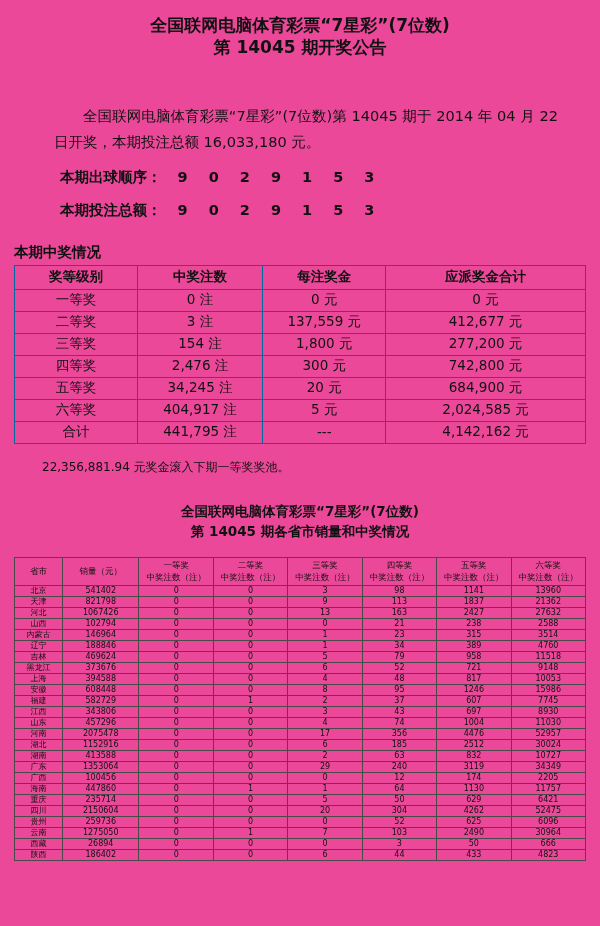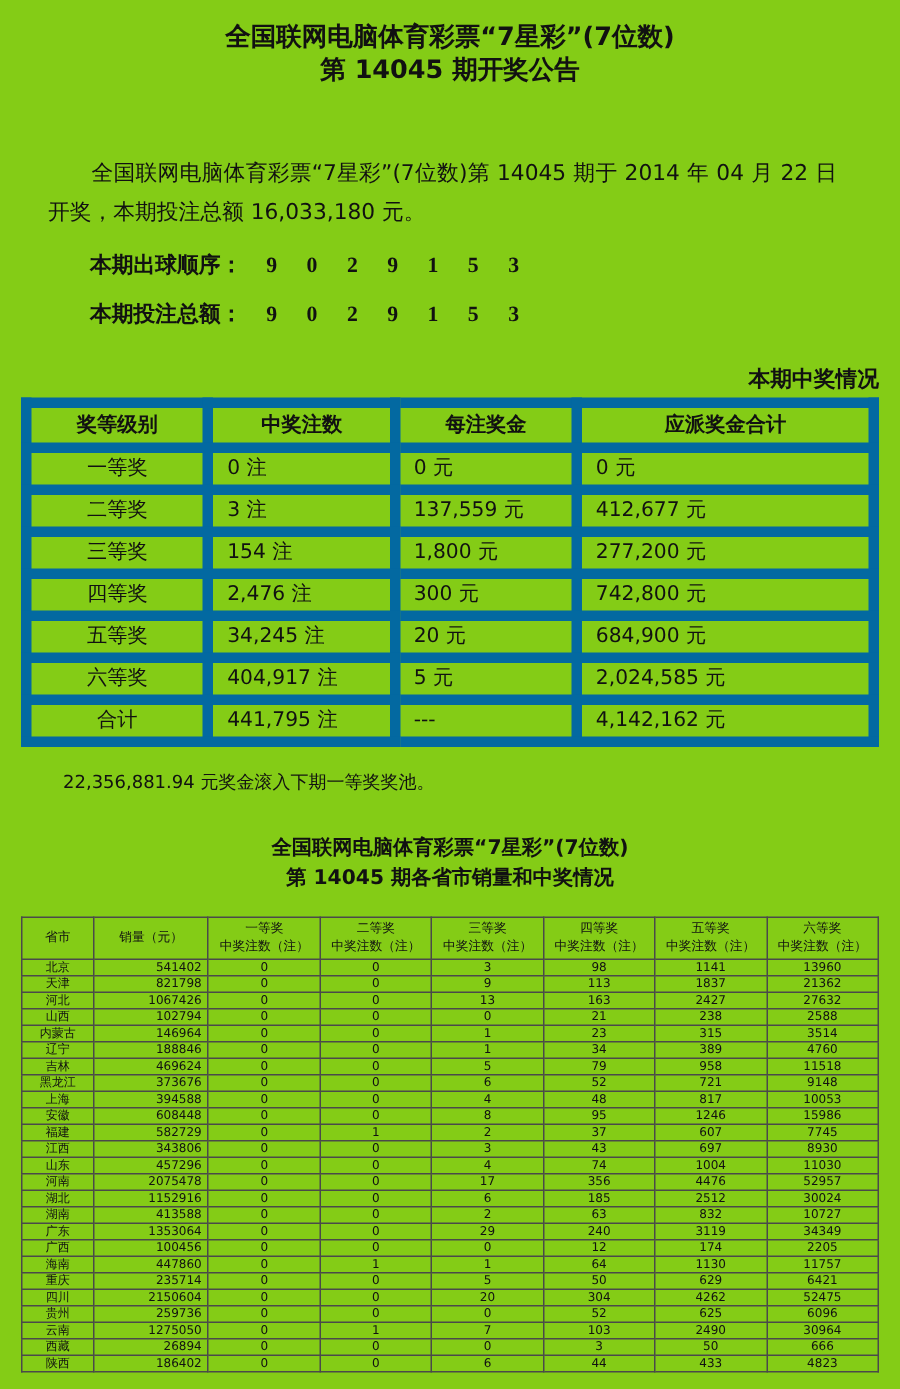--- a/index.html
+++ b/index.html
@@ -1,46 +1,46 @@
 <!DOCTYPE html>
 <html><head>
 <meta charset="utf-8">
 <style>
   html,body{margin:0;padding:0;background:#e8e8e8;}
   .page{
-    width:600px;height:926px;background:#84cc16;margin:0 auto;
+    width:600px;height:926px;background:#ec4899;margin:0 auto;
     box-sizing:border-box;padding:12px 14px 0 14px;
     font-family:"DejaVu Sans","Liberation Sans",sans-serif;
     color:#111;overflow:hidden;position:relative;
   }
   
   .main-title{ text-align:center; font-weight:bold; font-size:17px; line-height:1.32; margin-top:2px;}
   
-  .intro{ margin:44px 28px 0 18px; font-size:14.5px; line-height:1.82; text-indent:2em; text-align:justify;}
+  .intro{ margin:44px 28px 0 40px; font-size:14.5px; line-height:1.82; text-indent:2em; text-align:justify;}
   
   .draw-line{ margin:9px 0 0 46px; font-size:14.5px; font-weight:bold; line-height:1.7;}
-  .draw-line .digits{ letter-spacing:8px; margin-left:16px; font-weight:bold;font-family:Liberation Serif, serif;}
-  
-  .section-title{ text-align:right; font-weight:bold; font-size:14.5px; margin-top:20px; margin-bottom:3px;}
+  .draw-line .digits{ letter-spacing:8px; margin-left:16px; font-weight:bold;}
+  
+  .section-title{ text-align:left; font-weight:bold; font-size:14.5px; margin-top:20px; margin-bottom:3px;}
   table{ border-collapse:collapse; table-layout:fixed;}
   .prize-table{ width:572px; font-size:13.5px;}
-  .prize-table th,.prize-table td{ border:7px solid #0369a1; height:21px; padding:0 9px; overflow:hidden; white-space:nowrap;}
+  .prize-table th,.prize-table td{ border:1px solid #0369a1; height:21px; padding:0 9px; overflow:hidden; white-space:nowrap;}
   .prize-table th{ font-weight:bold; text-align:center; padding:1px 4px;}
-  .prize-table td{ text-align:left;}
+  .prize-table td{ text-align:center;}
   .prize-table td:first-child{ text-align:center;}
   
   .note{ margin:13px 28px 0 28px; font-size:12px; line-height:1.8;}
   .note.redeem{ text-indent:2em; text-align:justify;}
   
   .sub-title{ text-align:center; font-weight:bold; font-size:13.5px; line-height:1.55; margin-top:22px;}
   
   .province-table{ width:572px; font-size:8px; margin-top:15px;}
   .province-table th{ border:1px solid #4a4a4a; font-weight:normal; font-size:8.5px; line-height:1.35; padding:2px 1px; text-align:center;}
   .province-table td{ border:1px solid #4a4a4a; height:10px; line-height:10px; padding:0 4px; text-align:center; white-space:nowrap; overflow:hidden;}
-  .province-table td:nth-child(2){ text-align:right;}
+  .province-table td:nth-child(2){ }
 </style>
 </head>
 <body>
 
 <div class="page">
 
   <div class="main-title">
     <div>全国联网电脑体育彩票“7星彩”(7位数)</div>
     <div>第 14045 期开奖公告</div>
   </div>

